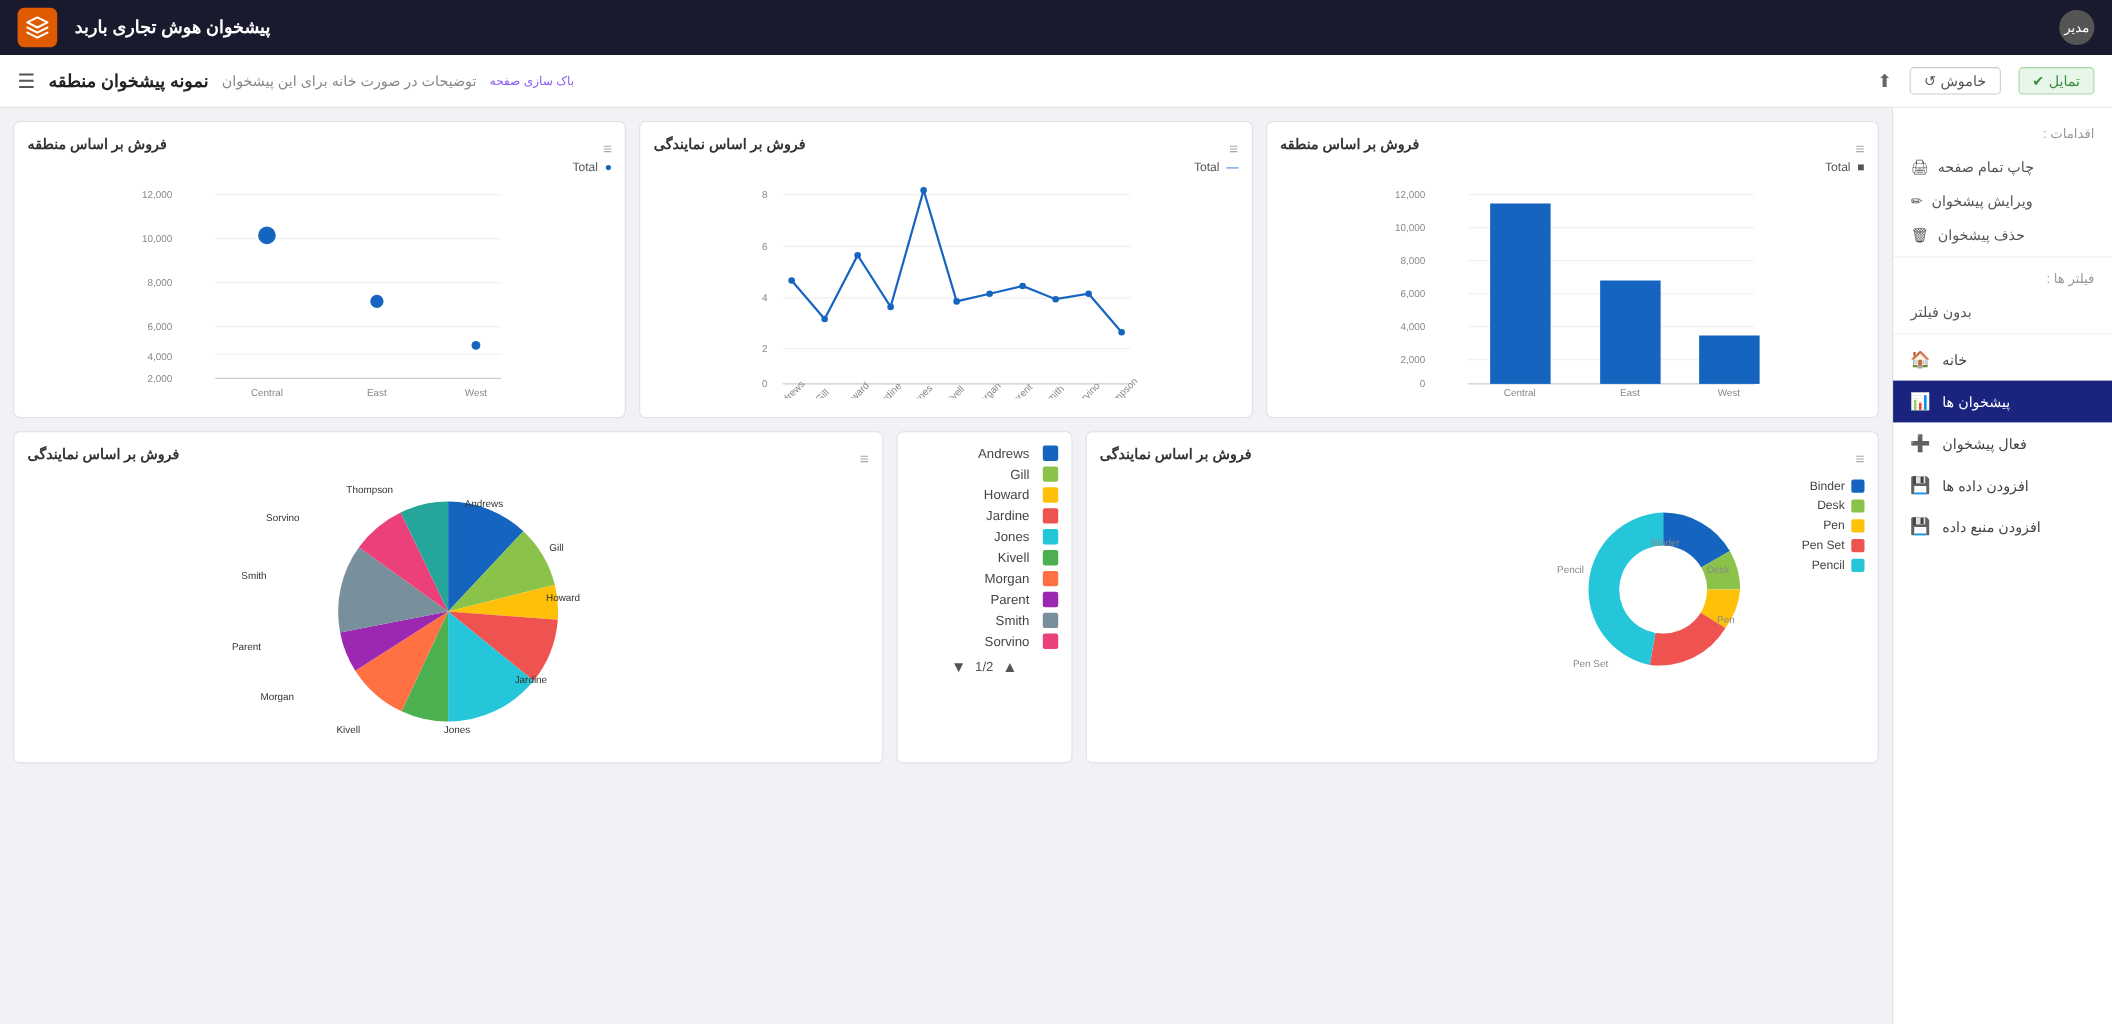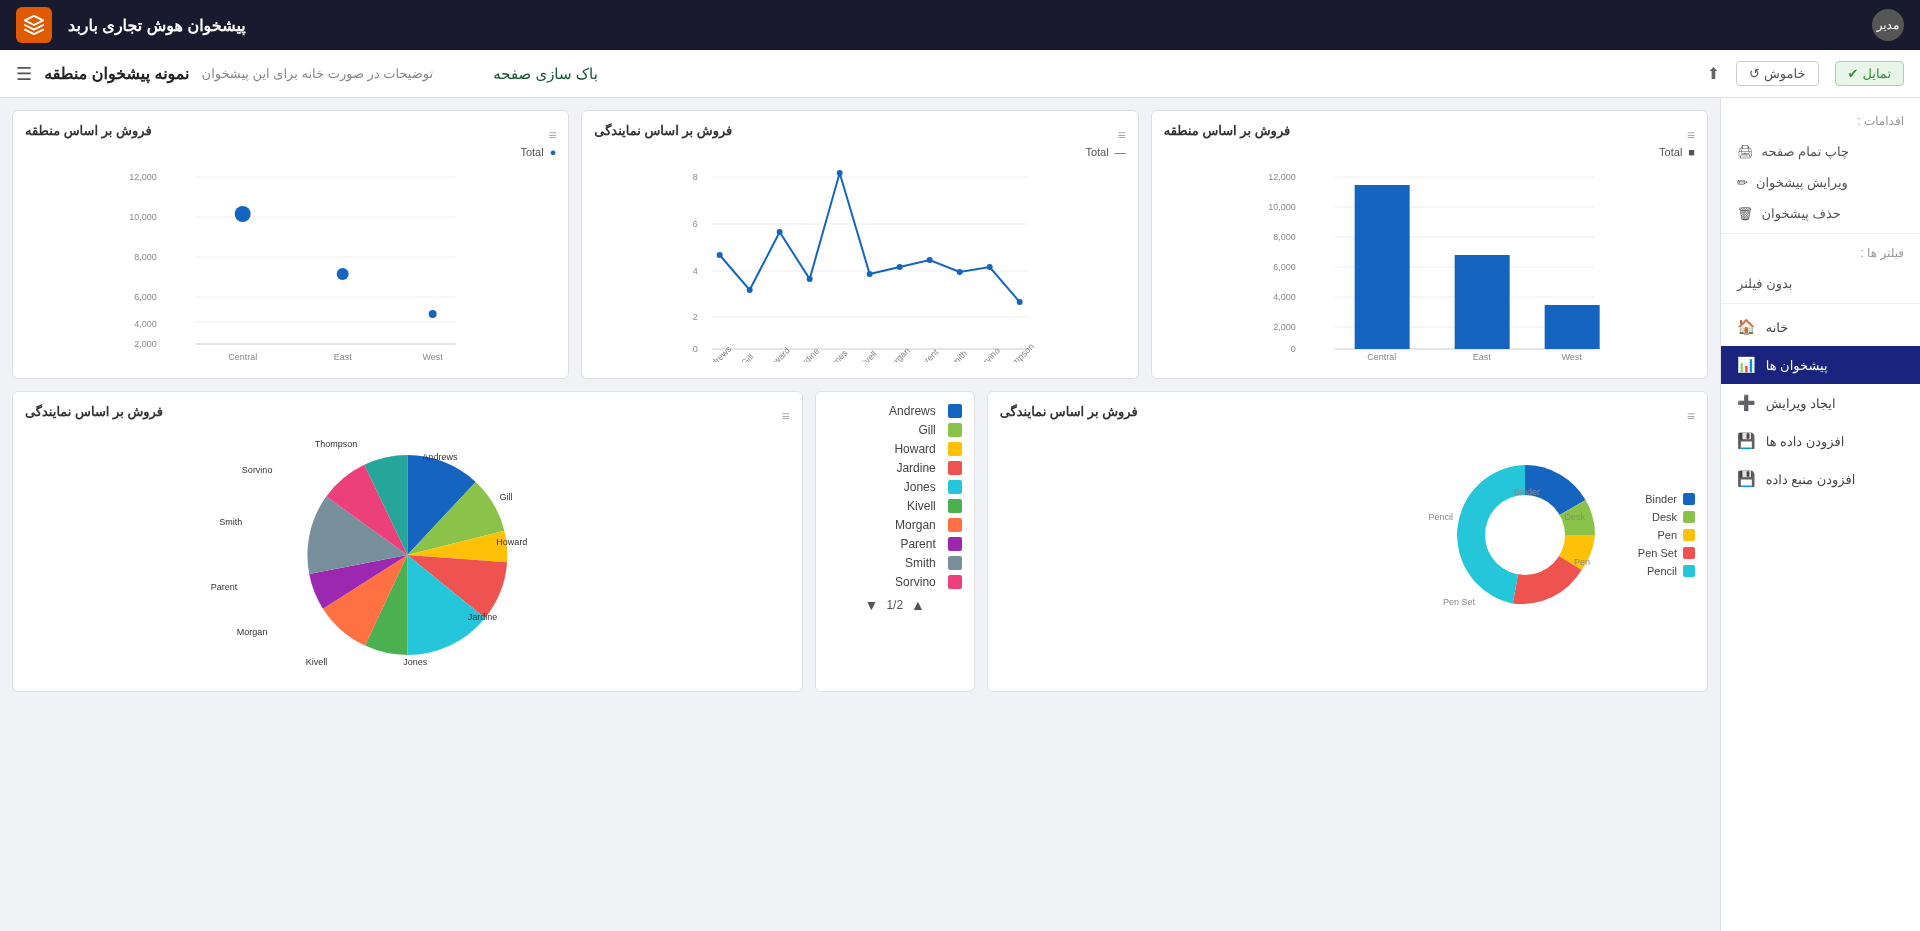--- a/index.html
+++ b/index.html
@@ -95,21 +95,21 @@
     .axis-label { font-size: 9px; fill: #888; }
     .bar-blue { fill: #1565c0; }
     .line-blue { fill: none; stroke: #1565c0; stroke-width: 2; }
 
     
     .bottom-row { display: flex; gap: 12px; }
     .donut-card { background: #fff; border-radius: 6px; border: 1px solid #e0e0e0; padding: 12px; flex: 1; min-width: 0; }
     .pie-card { background: #fff; border-radius: 6px; border: 1px solid #e0e0e0; padding: 12px; flex: 1.1; min-width: 0; }
     .legend-list-card { background: #fff; border-radius: 6px; border: 1px solid #e0e0e0; padding: 12px; width: 160px; flex-shrink: 0; }
 
-    .donut-container { display: flex; align-items: center; gap: 3px; }
+    .donut-container { display: flex; align-items: flex-start; gap: 16px; }
     .donut-legend { display: flex; flex-direction: column; gap: 6px; }
     .legend-item { display: flex; align-items: center; gap: 6px; font-size: 11px; color: #444; }
     .legend-color { width: 12px; height: 12px; border-radius: 2px; flex-shrink: 0; }
 
     .pagination { display: flex; align-items: center; gap: 8px; font-size: 12px; color: #555; justify-content: center; margin-top: 8px; }
     .page-btn { background: none; border: none; cursor: pointer; font-size: 14px; color: #555; }
 
     
     .pie-label { font-size: 9px; fill: #333; }
     .hamburger-icon { font-size: 14px; color: #aaa; }
@@ -137,21 +137,21 @@
       <span>تمایل</span>
       ✔
     </button>
     <button class="btn-off">
       <span>خاموش</span>
       ↺
     </button>
     <button class="icon-btn">⬆</button>
   </div>
   <div style="display:flex;align-items:center;gap:12px;">
-    <span style="font-size:15px;color:#14532d;margin-left:48px;">باک سازی صفحه</span>
+    <span style="font-size:11px;color:#8b5cf6;">باک سازی صفحه</span>
     <span style="font-size:13px;color:#888;">توضیحات در صورت خانه برای این پیشخوان</span>
     <strong style="font-size:16px;color:#222;">نمونه پیشخوان منطقه</strong>
     <span style="font-size:18px;cursor:pointer;color:#555;">☰</span>
   </div>
 </div>
 
 <div class="layout">
 
   <div class="sidebar">
     <div class="sidebar-section">اقدامات :</div>
@@ -175,21 +175,21 @@
     <hr class="sidebar-divider">
     <div class="sidebar-item">
       <span>خانه</span>
       <span class="sidebar-icon">🏠</span>
     </div>
     <div class="sidebar-item active">
       <span>پیشخوان ها</span>
       <span class="sidebar-icon">📊</span>
     </div>
     <div class="sidebar-item">
-      <span>ایجاد ویرایش</span>
+      <span>فعال پیشخوان</span>
       <span class="sidebar-icon">➕</span>
     </div>
     <div class="sidebar-item">
       <span>افزودن داده ها</span>
       <span class="sidebar-icon">💾</span>
     </div>
     <div class="sidebar-item">
       <span>افزودن منبع داده</span>
       <span class="sidebar-icon">💾</span>
     </div>

